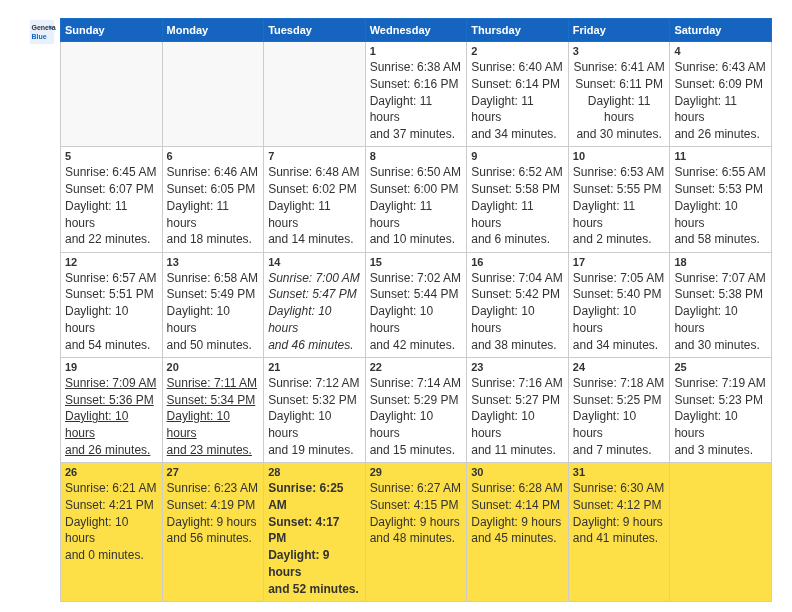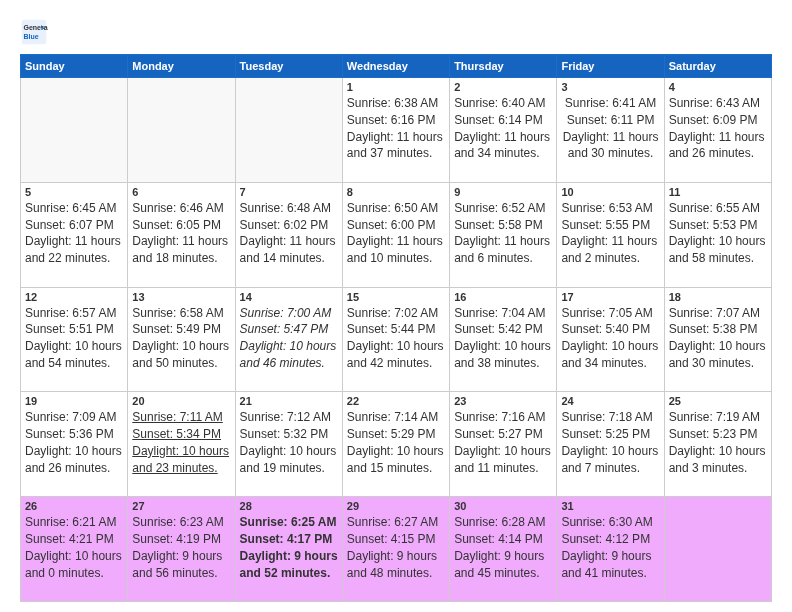--- a/index.html
+++ b/index.html
@@ -6,23 +6,23 @@
     body {
       width: 792px;
       height: 612px;
       font-family: Arial, sans-serif;
       background: #fff;
       overflow: hidden;
     }
     .page {
       width: 792px;
       height: 612px;
-      padding: 18px 20px 10px 20px;
+      padding: 18px 20px 10px 28px;
       display: flex;
-      flex-direction: column;
+      flex-direction: row;
     }
     .header {
       display: flex;
       justify-content: space-between;
       align-items: flex-start;
       margin-bottom: 8px;
     }
     .logo {
       display: flex;
       align-items: center;
@@ -67,21 +67,21 @@
       padding: 3px 4px;
       font-size: 8.5px;
       color: #333;
       height: 82px;
       background: #fff;
     }
     .calendar td.empty {
       background: #f8f8f8;
     }
     .calendar tr:last-child td {
-      background: #f0abfc;
+      background: #fde047;
     }
     .day-num {
       font-size: 11px;
       font-weight: bold;
       color: #333;
       display: block;
       margin-bottom: 2px;
     }
     .day-info {
       font-size: 12px;
@@ -256,21 +256,21 @@
             <span class="day-num">18</span>
             <div class="day-info" style="white-space: pre-line;">Sunrise: 7:07 AM
 Sunset: 5:38 PM
 Daylight: 10 hours
 and 30 minutes.</div>
           </td>
         </tr>
         <tr>
           <td>
             <span class="day-num">19</span>
-            <div class="day-info" style="white-space: pre-line;">Sunrise: 7:09 AM
+            <div class="day-info" style="white-space: pre-line; text-decoration: underline;">Sunrise: 7:09 AM
 Sunset: 5:36 PM
 Daylight: 10 hours
 and 26 minutes.</div>
           </td>
           <td>
             <span class="day-num">20</span>
             <div class="day-info" style="white-space: pre-line; text-decoration: underline;">Sunrise: 7:11 AM
 Sunset: 5:34 PM
 Daylight: 10 hours
 and 23 minutes.</div>

